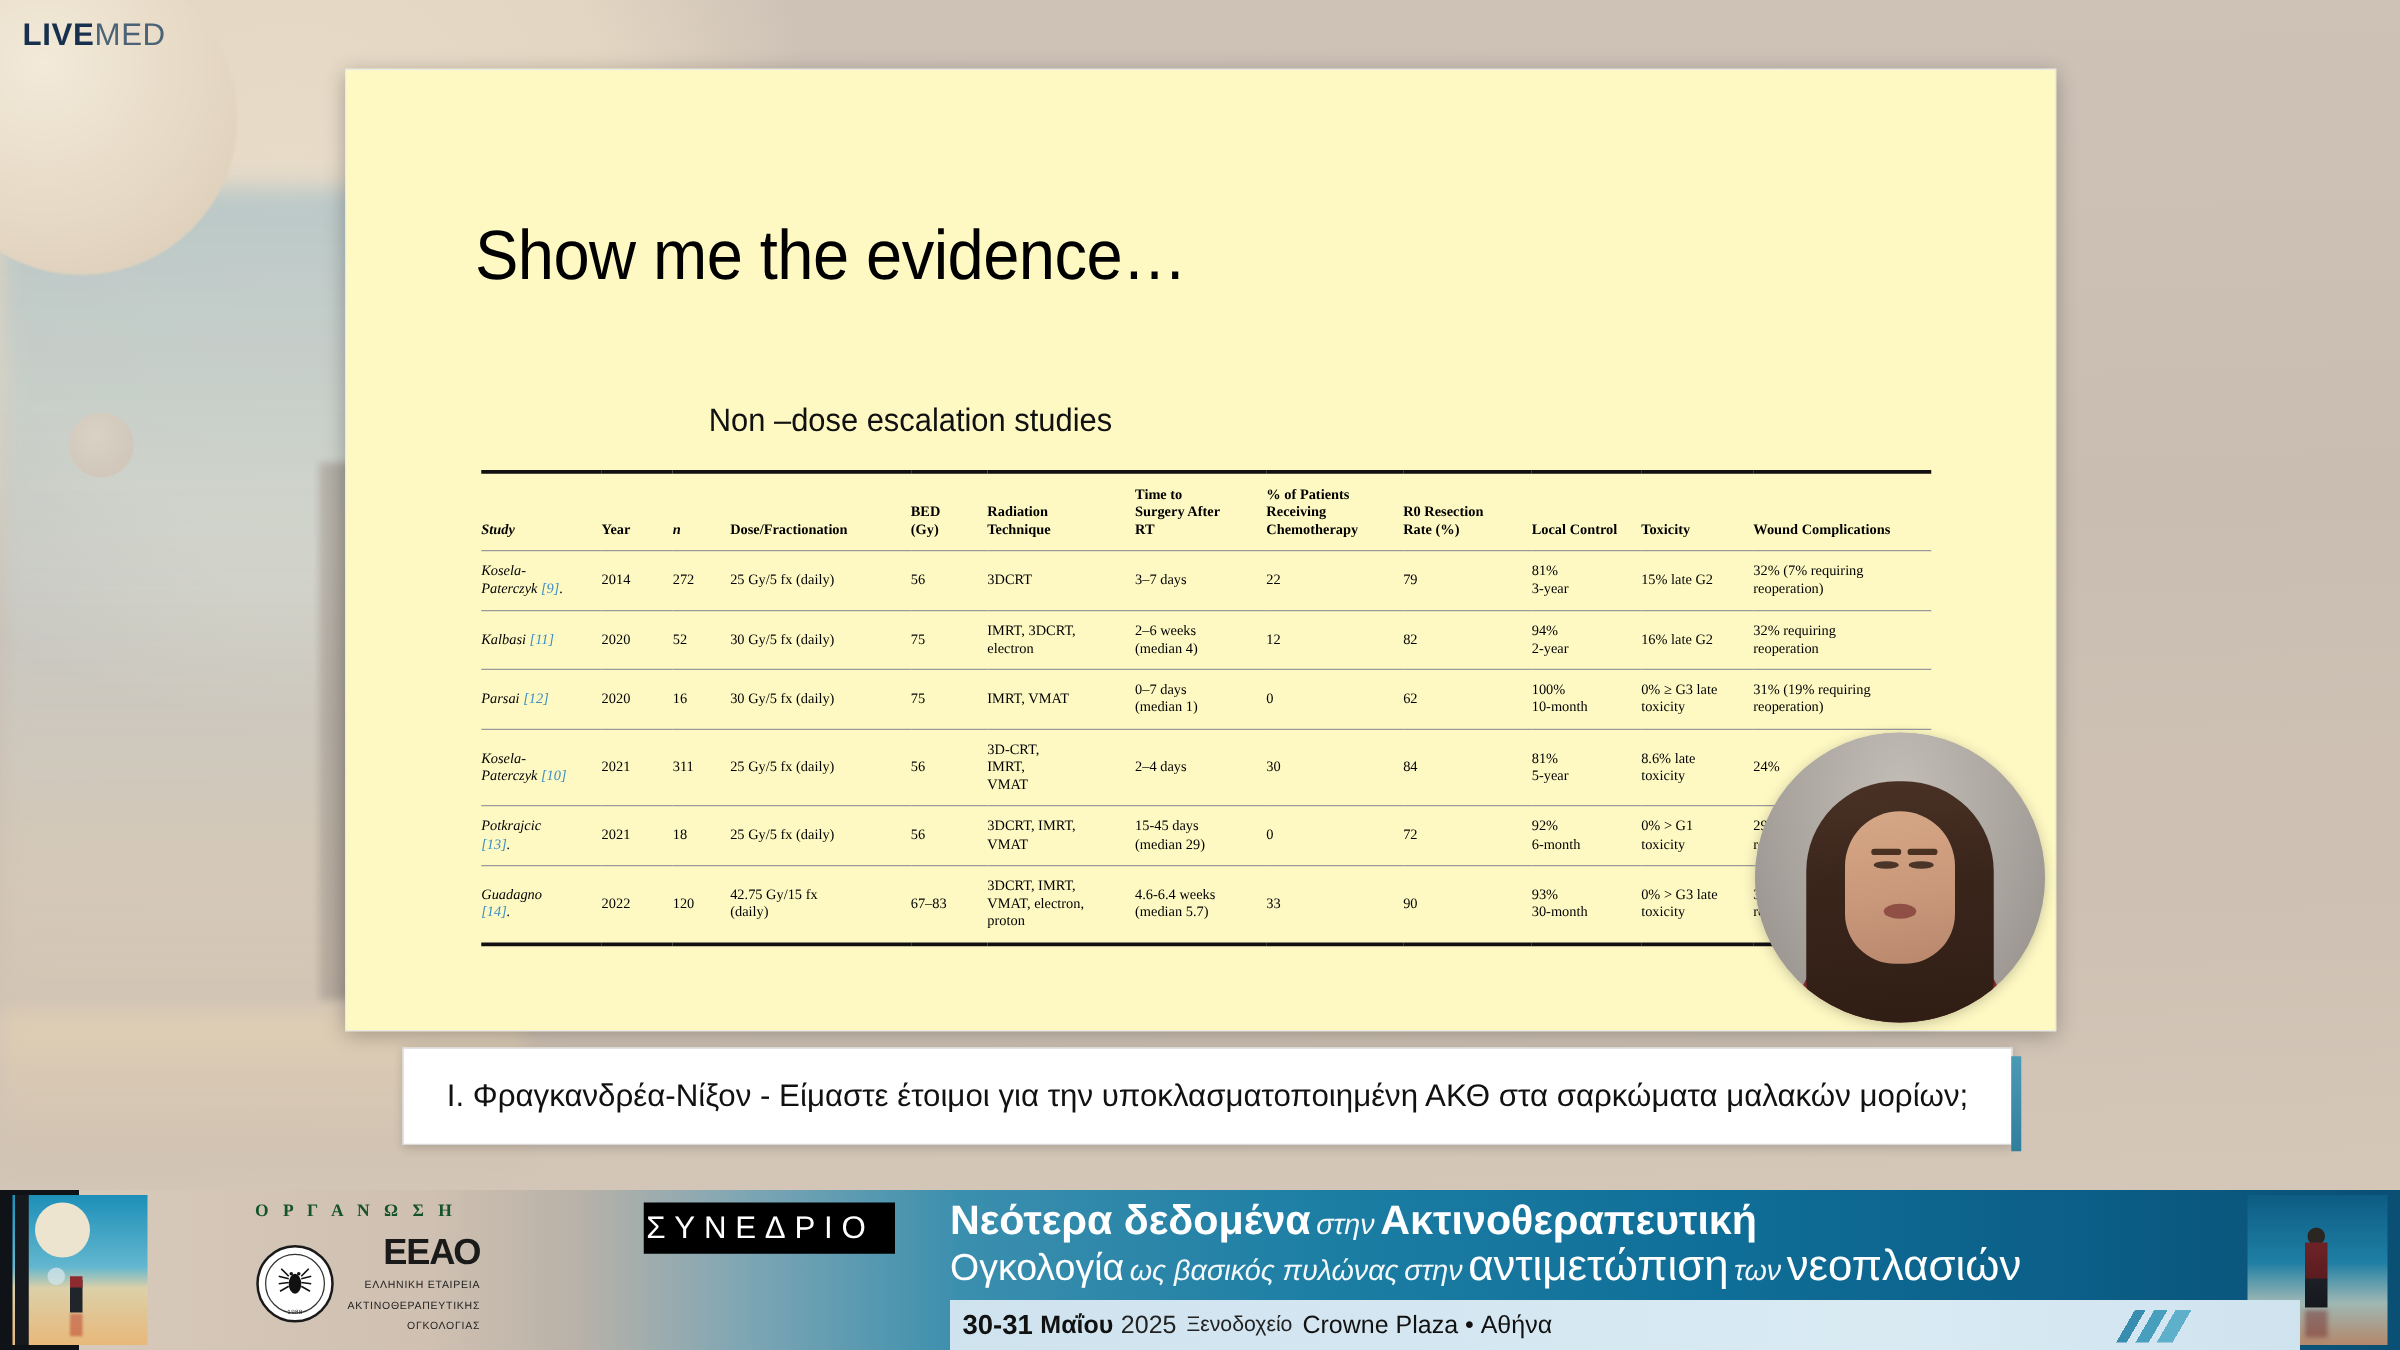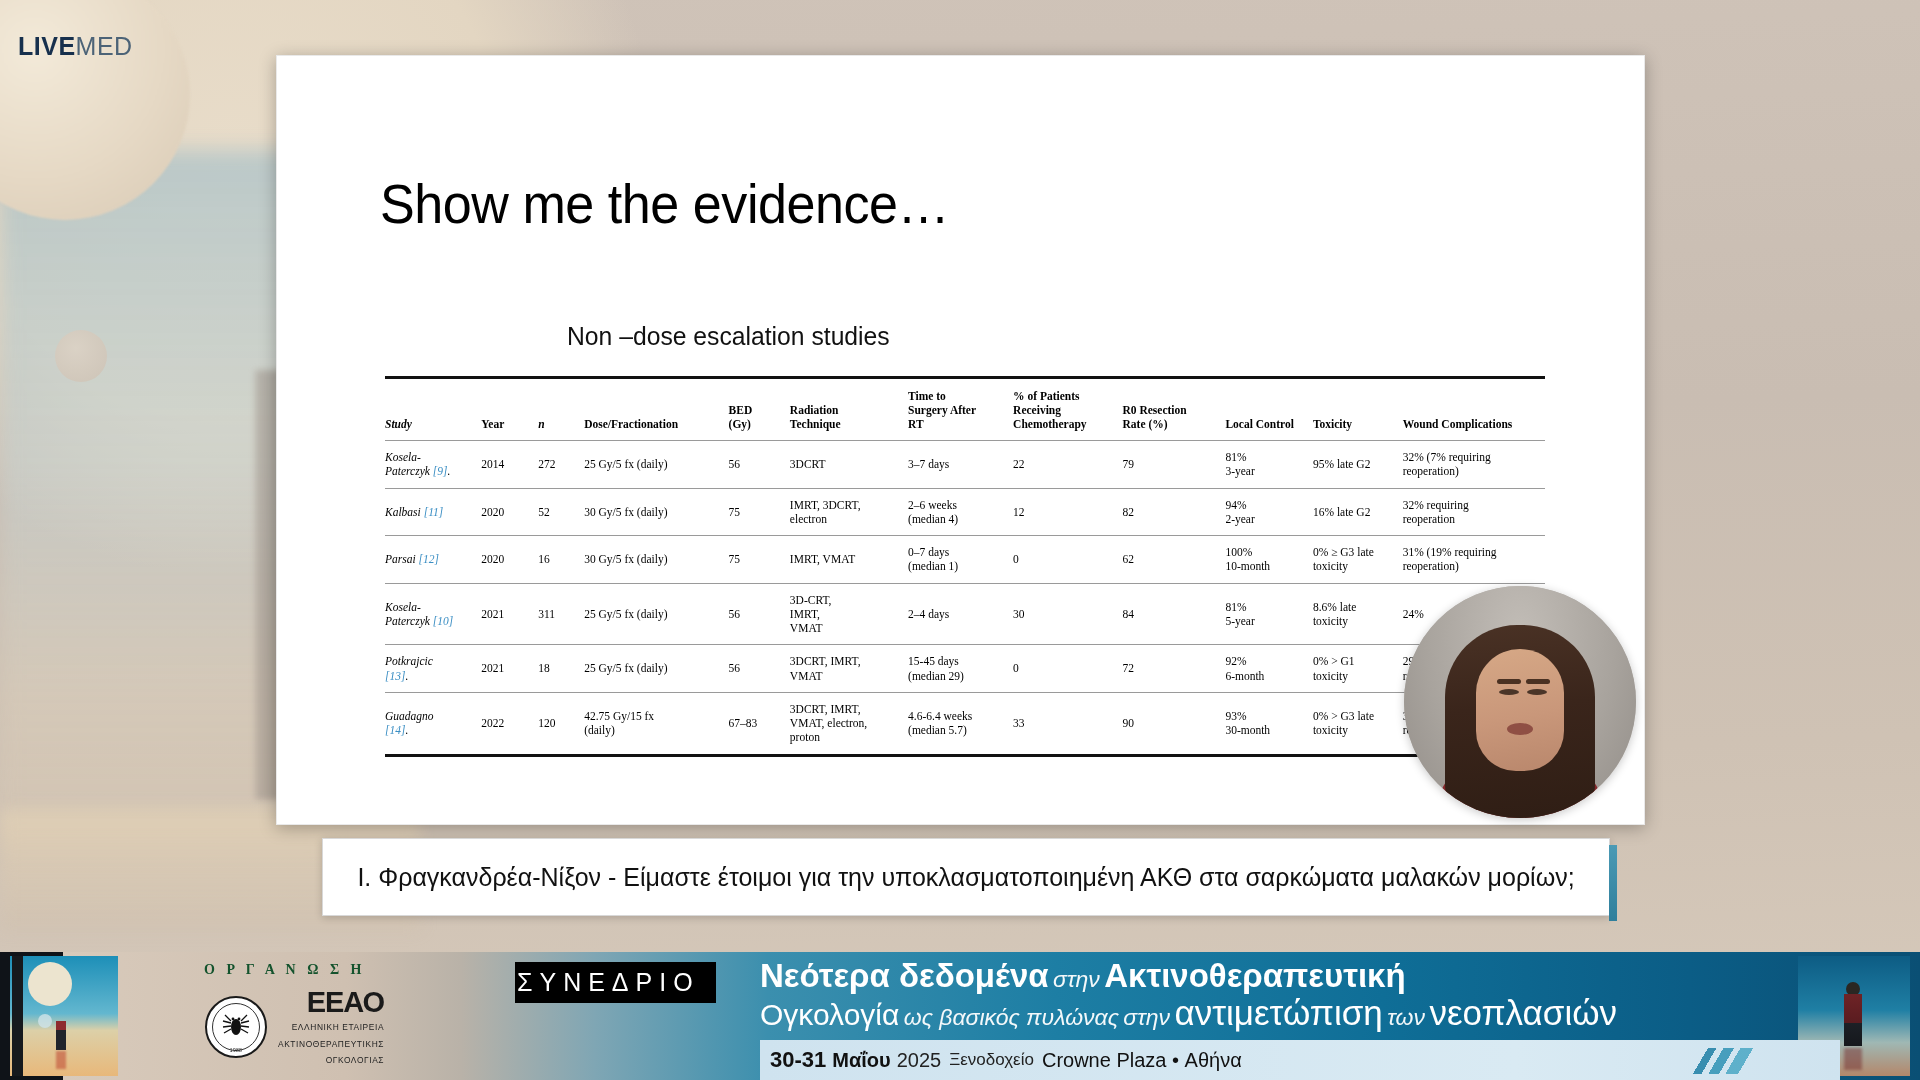--- a/index.html
+++ b/index.html
@@ -42,31 +42,31 @@
     filter: blur(3px); opacity: .55;
   }
   .bg-horizon {
     position: absolute; left: 0; bottom: 150px; width: 420px; height: 120px;
     background: linear-gradient(180deg, rgba(231,213,183,.6), rgba(205,186,160,.2));
     filter: blur(8px);
   }
 
   
   .livemed {
-    position: absolute; left: 18px; top: 32px;
+    position: absolute; left: 18px; top: 14px;
     font-size: 25px; font-weight: 700; letter-spacing: .5px;
     color: #17304d; z-index: 30;
   }
   .livemed .med { color: #4c6377; font-weight: 400; }
 
   
   .slide {
     position: absolute; left: 276px; top: 55px;
     width: 1369px; height: 770px;
-    background: #ffffff;
+    background: #fef9c3;
     box-shadow: 0 3px 16px rgba(0,0,0,.28);
     border: 1px solid #e9e9e9;
     overflow: hidden;
   }
   .slide-title {
     position: absolute; left: 103px; top: 115px;
     font-size: 56px; font-weight: 400; color: #000;
     font-family: "Liberation Sans", sans-serif;
     letter-spacing: -.5px;
     transform: scaleX(.93); transform-origin: left center;
@@ -332,21 +332,21 @@
               <td class="c-year">2014</td>
               <td class="c-n">272</td>
               <td class="c-dose">25 Gy/5 fx (daily)</td>
               <td class="c-bed">56</td>
               <td class="c-tech">3DCRT</td>
               <td class="c-time">3–7 days</td>
               <td class="c-chemo">22</td>
               <td class="c-r0">79</td>
               <td class="c-lc">81%
 3-year</td>
-              <td class="c-tox">95% late G2</td>
+              <td class="c-tox">15% late G2</td>
               <td class="c-wound">32% (7% requiring
 reoperation)</td>
             </tr>
             <tr>
               <td class="c-study">Kalbasi <span class="ref">[11]</span></td>
               <td class="c-year">2020</td>
               <td class="c-n">52</td>
               <td class="c-dose">30 Gy/5 fx (daily)</td>
               <td class="c-bed">75</td>
               <td class="c-tech">IMRT, 3DCRT,

